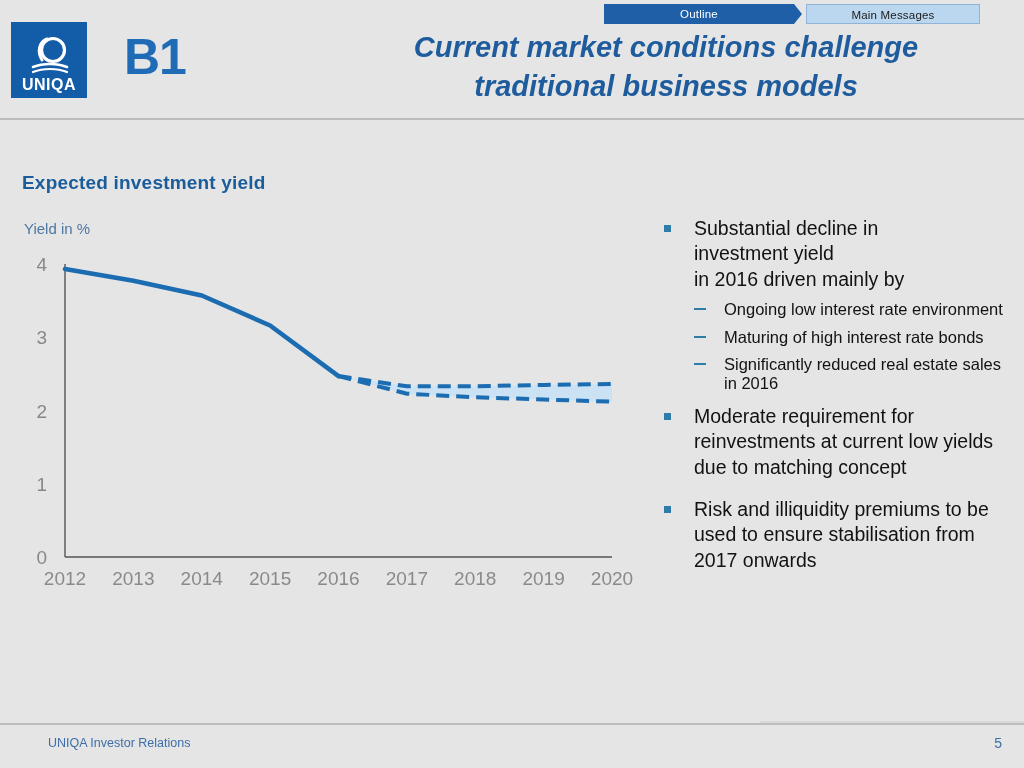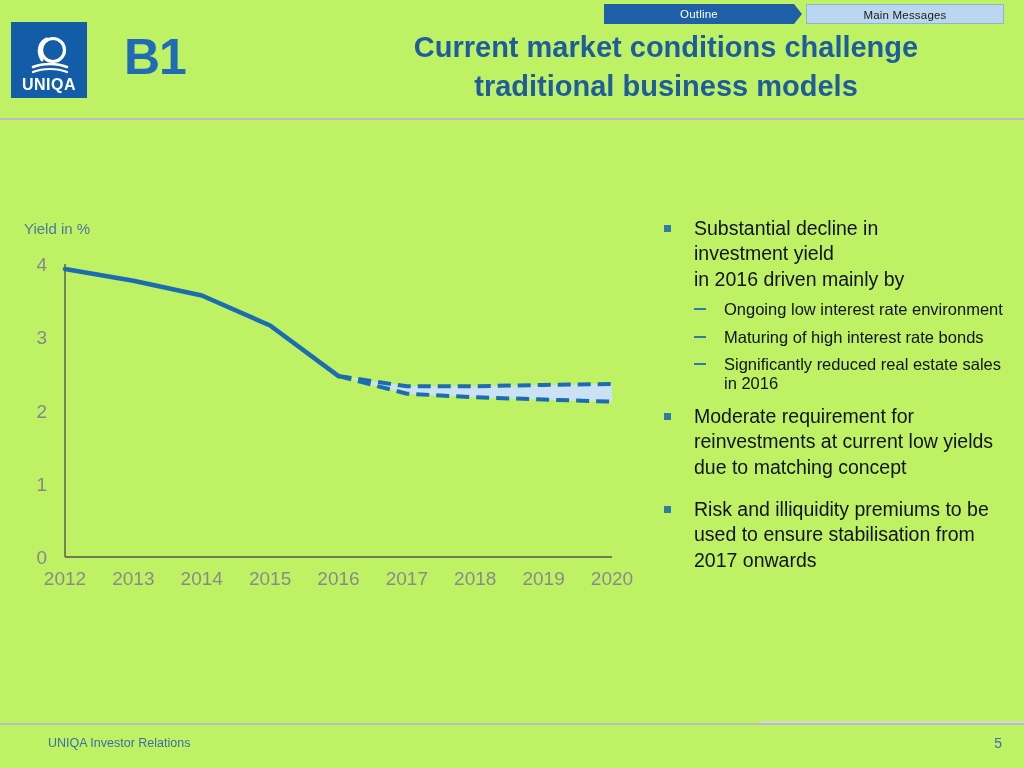--- a/index.html
+++ b/index.html
@@ -5,21 +5,21 @@
   * { box-sizing: border-box; margin: 0; padding: 0; }
   html, body {
     width: 1024px; height: 768px;
     background: #ffffff;
     font-family: "Liberation Sans", sans-serif;
     overflow: hidden;
   }
   #slide {
     position: relative;
     width: 1024px; height: 768px;
-    background: #bef264;
+    background: #e5e5e5;
   }
 
   
   .tabs {
     position: absolute;
     top: 4px; left: 604px;
     display: flex;
     gap: 4px;
   }
   .tab {
@@ -30,21 +30,21 @@
     letter-spacing: .2px;
   }
   .tab-outline {
     width: 198px;
     background: #1F5FA8;
     color: #ffffff;
     clip-path: polygon(0 0, calc(100% - 8px) 0, 100% 50%, calc(100% - 8px) 100%, 0 100%);
     padding-right: 8px;
   }
   .tab-main {
-    width: 198px;
+    width: 174px;
     background: #BBD7F0;
     color: #1b1b1b;
     border: 1px solid #8FB4D8;
   }
 
   
   .logo {
     position: absolute;
     left: 11px; top: 22px;
     width: 64px; height: 76px;
@@ -63,20 +63,21 @@
 
   .slide-title {
     position: absolute;
     left: 330px; top: 28px;
     width: 672px;
     text-align: center;
     font-size: 29px;
     font-weight: bold;
     color: #1F5C9E;
     line-height: 1.33;
+    font-style: italic;
   }
 
   .header-rule {
     position: absolute;
     left: 0; top: 118px;
     width: 1024px; height: 2px;
     background: #BCBCBC;
   }
 
   
@@ -189,20 +190,21 @@
 
   <div class="chapter">B1</div>
 
   <div class="slide-title">
     <div>Current market conditions challenge</div>
     <div>traditional business models</div>
   </div>
 
   <div class="header-rule"></div>
 
+  <div class="chart-heading">Expected investment yield</div>
   <div class="chart-axis-title">Yield in %</div>
 
   <div class="chart-wrap">
     <svg id="chart-svg" width="650" height="350" viewBox="0 0 650 350" aria-hidden="true">
       <g id="chart-yticks">
           <text x="47" y="314" text-anchor="end" font-family="Liberation Sans, sans-serif" font-size="19" fill="#888888">0</text>
           <text x="47" y="240.75" text-anchor="end" font-family="Liberation Sans, sans-serif" font-size="19" fill="#888888">1</text>
           <text x="47" y="167.5" text-anchor="end" font-family="Liberation Sans, sans-serif" font-size="19" fill="#888888">2</text>
           <text x="47" y="94.25" text-anchor="end" font-family="Liberation Sans, sans-serif" font-size="19" fill="#888888">3</text>
           <text x="47" y="21" text-anchor="end" font-family="Liberation Sans, sans-serif" font-size="19" fill="#888888">4</text>

